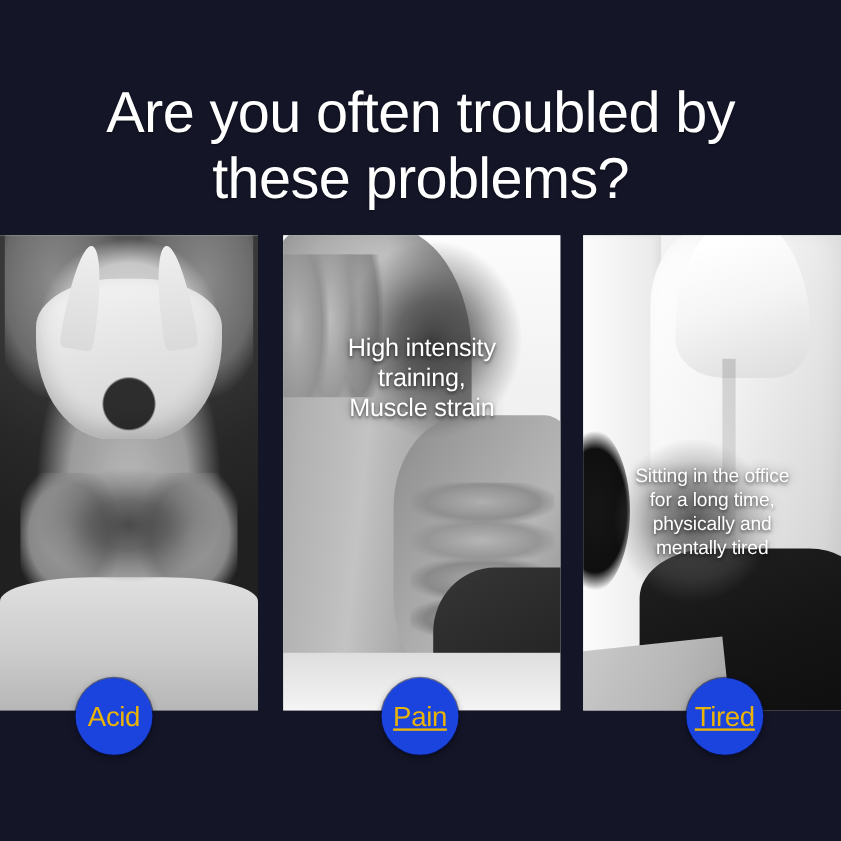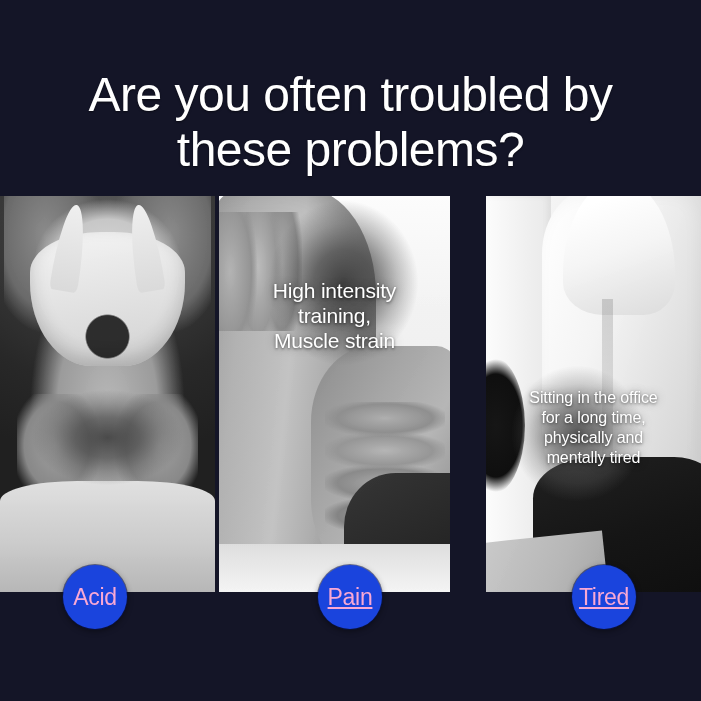--- a/index.html
+++ b/index.html
@@ -36,21 +36,21 @@
   .panels { position:absolute; left:0; top:196px; width:701px; height:396px; }
 
   .panel {
     position:absolute;
     top:0;
     height:396px;
     overflow:hidden;
     background:#e9e9ea;
   }
   #panel-1 { left:0px;   width:215px; }
-  #panel-2 { left:219px; width:231px; }
+  #panel-2 { left:236px; width:231px; }
   #panel-3 { left:486px; width:215px; }
 
   
   .photo { position:absolute; inset:0; filter:grayscale(1) contrast(1.05); }
 
   
   .p1-bg {
     background:
       radial-gradient(ellipse 120% 60% at 50% 6%,  #5f5f61 0%, #3c3c3e 40%, #2c2c2e 70%, #242426 100%),
       #333;
@@ -197,21 +197,21 @@
   #caption-2 { top:82px;  font-size:21px; line-height:1.20; letter-spacing:-0.2px; }
   #caption-3 { top:192px; font-size:16px; line-height:1.26; letter-spacing:-0.1px; }
 
   
   .badge {
     position:absolute;
     width:64px; height:64px;
     border-radius:50%;
     background:#1a44dd;
     display:flex; align-items:center; justify-content:center;
-    color:#f9a8d4;
+    color:#eab308;
     font-size:23px;
     line-height:1;
     letter-spacing:-0.3px;
     z-index:10;
     box-shadow:0 0 0 1px rgba(10,20,80,.55), 0 2px 6px rgba(0,0,0,.45);
   }
   #badge-1 { left:63px;  top:565px; }
   #badge-2 { left:318px; top:565px;text-decoration:underline; }
   #badge-3 { left:572px; top:565px;text-decoration:underline; }
 </style>

